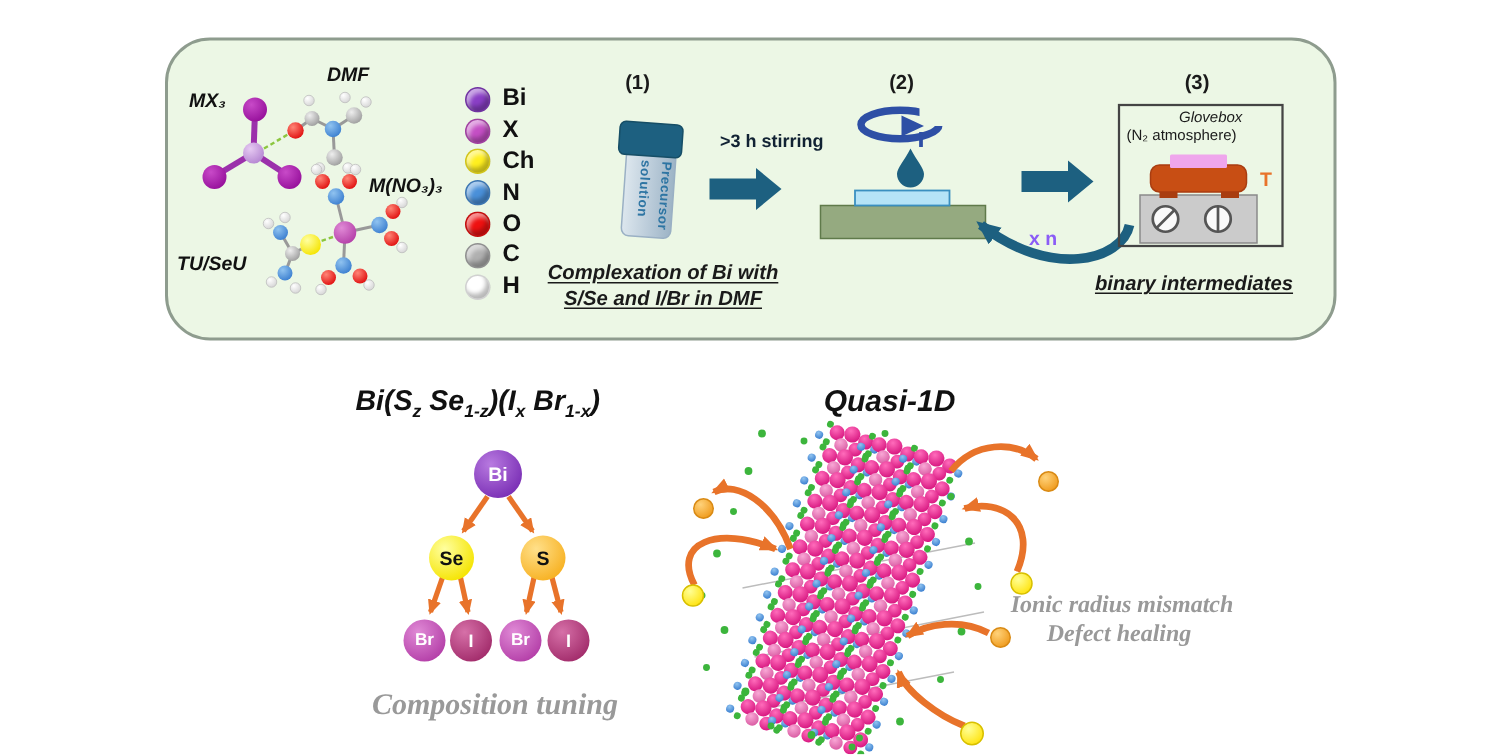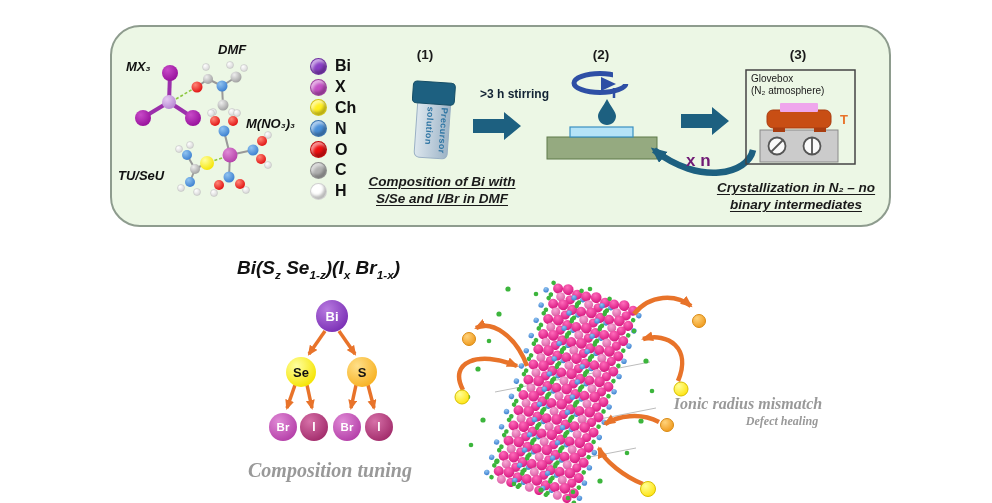--- a/index.html
+++ b/index.html
@@ -6,21 +6,21 @@
   body{width:992px;height:503px;background:#ffffff;font-family:"Liberation Sans","DejaVu Sans",sans-serif;}
   #canvas{position:relative;width:992px;height:503px;overflow:hidden;background:#fff;}
   .abs{position:absolute;}
   #panel{left:110px;top:25px;width:781px;height:202px;background:#ecf7e5;border:2px solid #8e9c8e;border-radius:30px;box-sizing:border-box;}
   #gfx{left:0;top:0;width:992px;height:503px;}
   .mol-label{font-weight:bold;font-style:italic;font-size:13px;color:#111;white-space:nowrap;}
   .step-num{font-weight:bold;font-size:13.5px;color:#1a1a1a;transform:translateX(-50%);white-space:nowrap;}
   .caption{font-style:italic;font-weight:600;font-size:13.5px;color:#1a1a1a;text-align:center;transform:translateX(-50%);text-decoration:underline;text-underline-offset:2px;line-height:16px;white-space:nowrap;}
   .caption2{margin-top:1px;}
   .stir-label{font-size:12px;font-weight:600;color:#123;white-space:nowrap;}
-  .repeat-label{font-weight:bold;font-size:17px;color:#701a75;white-space:nowrap;text-align:center;}
+  .repeat-label{font-weight:bold;font-size:13px;color:#8b5cf6;white-space:nowrap;text-align:center;}
   .gb-text{font-size:10px;color:#1a1a1a;white-space:nowrap;}
   .temp-label{font-weight:bold;font-size:13px;color:#e8732a;}
   #legend{left:310px;top:56px;width:70px;}
   .lg-row{display:flex;align-items:center;height:20.8px;}
   .lg-dot{width:15px;height:15px;border-radius:50%;border:1px solid rgba(0,0,0,.18);box-shadow:inset -2px -3px 3px rgba(0,0,0,.28), inset 2px 3px 3px rgba(255,255,255,.55);flex:0 0 auto;}
   .lg-label{font-weight:bold;font-size:16px;color:#111;margin-left:8px;}
   .vial-text{left:419px;top:107px;width:31px;height:50px;writing-mode:vertical-rl;font-size:9px;font-weight:bold;color:#2e75a3;line-height:14px;letter-spacing:.4px;transform:rotate(4deg);}
   .formula{left:237px;top:257px;width:200px;text-align:left;font-weight:bold;font-style:italic;font-size:19px;color:#111;}
   .formula sub{font-size:62%;}
   .big-label{font-weight:bold;font-style:italic;font-size:20px;color:#111;transform:translateX(-50%);white-space:nowrap;}
@@ -351,31 +351,31 @@
   </div>
 
   <div class="abs step-num" style="left:425px;top:47px;">(1)</div>
   <div class="abs step-num" style="left:601px;top:47px;">(2)</div>
   <div class="abs step-num" style="left:798px;top:47px;">(3)</div>
 
   <div class="abs vial-text">Precursor solution</div>
   <div class="abs stir-label" style="left:480px;top:87px;">&gt;3 h stirring</div>
   <div class="abs repeat-label" style="left:686px;top:151px;">x n</div>
 
-  <div class="abs gb-text" style="left:751px;top:73px;">Glovebox</div>
+  <div class="abs gb-text" style="left:786px;top:73px;font-style:italic;">Glovebox</div>
   <div class="abs gb-text" style="left:751px;top:85px;">(N₂ atmosphere)</div>
   <div class="abs temp-label" style="left:840px;top:112px;">T</div>
 
   <div class="abs caption" style="left:442px;top:174px;">
-    <div>Composition of Bi with</div>
+    <div>Complexation of Bi with</div>
     <div class="caption2">S/Se and I/Br in DMF</div>
   </div>
   <div class="abs caption" style="left:796px;top:180px;">
-    <div>Crystallization in N₂ – no</div>
     <div class="caption2">binary intermediates</div>
   </div>
 
   <div class="abs formula">Bi(S<sub>z</sub> Se<sub>1-z</sub>)(I<sub>x</sub> Br<sub>1-x</sub>)</div>
   <div class="abs gray-label" style="left:330px;top:459px;font-size:20px;">Composition tuning</div>
+  <div class="abs big-label" style="left:593px;top:257px;">Quasi-1D</div>
   <div class="abs gray-label" style="left:748px;top:395px;font-size:16px;">Ionic radius mismatch</div>
-  <div class="abs gray-label" style="left:746px;top:414px;font-size:12px;margin-left:36px;">Defect healing</div>
+  <div class="abs gray-label" style="left:746px;top:414px;font-size:16px;">Defect healing</div>
 
 </div>
 
 </body></html>

